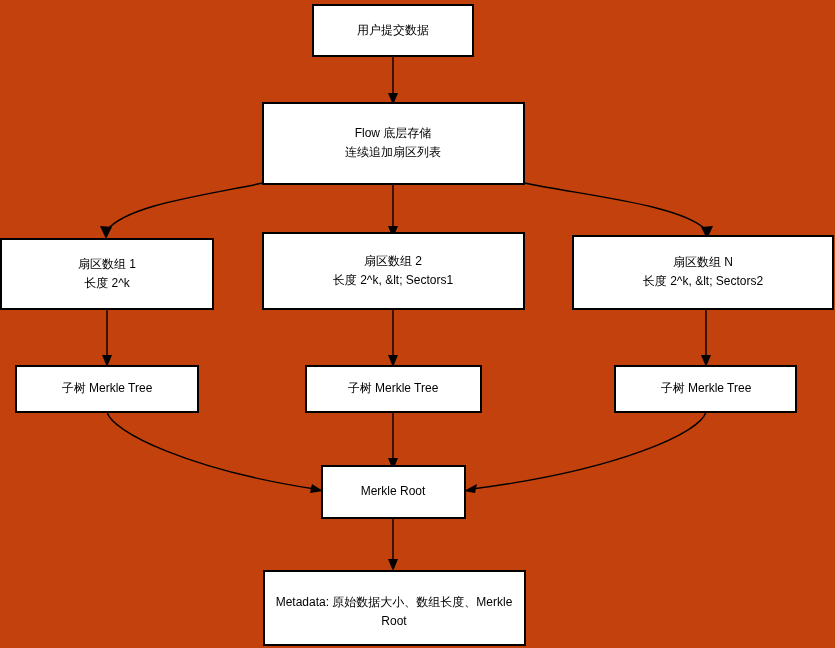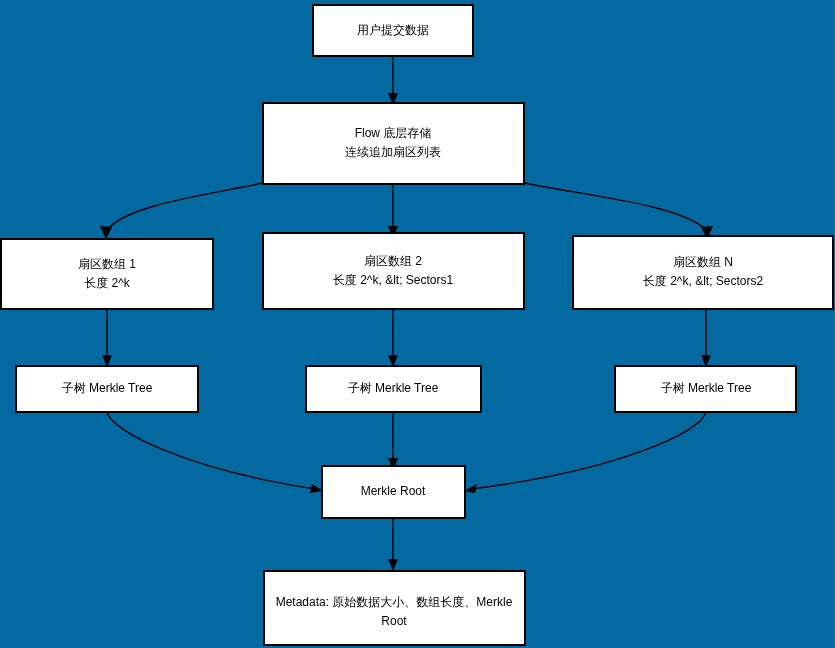--- a/index.html
+++ b/index.html
@@ -10,21 +10,21 @@
   body {
     width: 835px;
     height: 648px;
     overflow: hidden;
     font-family: "Liberation Sans", sans-serif;
   }
   #diagram-root {
     position: relative;
     width: 835px;
     height: 648px;
-    background: #0369a1;
+    background: #c2410c;
   }
   svg#flowchart {
     display: block;
     width: 835px;
     height: 648px;
   }
   .node-box {
     fill: #ffffff;
     stroke: #000000;
     stroke-width: 2;

